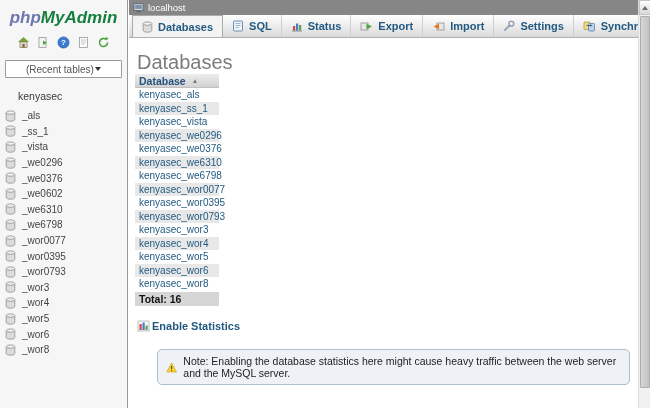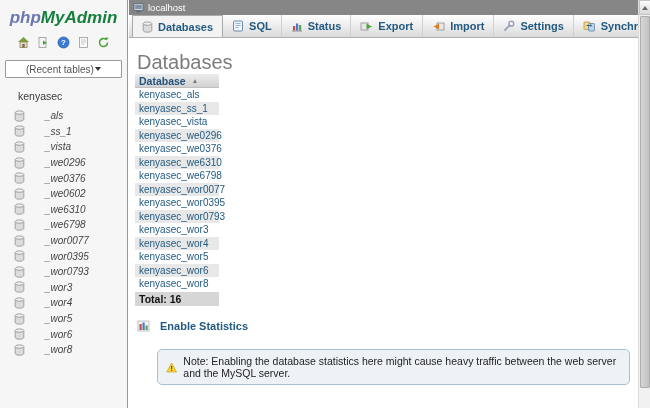--- a/index.html
+++ b/index.html
@@ -17,22 +17,22 @@
   .nav-icons { display:flex; justify-content:center; gap:7px; margin-top:7px; height:14px; }
   .nav-icons span { display:inline-block; width:13px; height:13px; cursor:pointer; }
   .recent-select { margin:11px 5px 0 5px; height:18px; background:#fff;
                    border:1px solid #9a9a9a; border-radius:1px; font-size:10px; color:#555;
                    display:flex; align-items:center; padding:0 20px; cursor:pointer; }
   .recent-select .txt { flex:1; white-space:nowrap; overflow:hidden; }
   .sel-arrow { width:0; height:0; border-left:3.5px solid transparent;
                border-right:3.5px solid transparent; border-top:4px solid #333; }
   .server-group { margin:12px 0 0 18px; font-size:10.5px; color:#3a3a3a; }
   .db-tree { list-style:none; margin-top:6px; }
-  .db-tree li { display:flex; align-items:center; gap:20px; height:15.6px; padding-left:14px;
-                cursor:pointer;font-style:italic; }
+  .db-tree li { display:flex; align-items:center; gap:6px; height:15.6px; padding-left:5px;
+                cursor:pointer; }
   .db-tree li a { font-size:10px; color:#444; text-decoration:none; }
 
   
   .main { position:absolute; left:129px; top:0; width:509px; height:408px; background:#fff; }
   .serverbar { height:15px; background:#868686; display:flex; align-items:center; gap:4px;
                padding-left:4px; }
   .serverbar .srv-label { color:#fff; font-size:9.5px; }
   .tabs { height:23px; background:linear-gradient(#ffffff,#dadada);
           border-bottom:1px solid #b0b0b0; display:flex; align-items:stretch; padding-left:3px; }
   .tab { display:flex; align-items:center; gap:5px; padding:0 9px; font-size:11px;
@@ -45,21 +45,21 @@
   .db-table { width:84px; }
   .db-th { background:linear-gradient(#ececec,#d2d2d2); border-bottom:1px solid #c0c0c0;
            font-size:10.5px; font-weight:bold; color:#23527c; height:14px;
            display:flex; align-items:center; padding-left:4px; gap:6px; cursor:pointer; }
   .db-th .sort { font-size:6.5px; color:#777; }
   .db-rows a { display:block; height:13.5px; line-height:13.5px; padding-left:4px;
                font-size:10px; color:#235a81; text-decoration:none; white-space:nowrap; }
   .db-rows a:nth-of-type(even) { background:#e8e8e8; }
   .db-total { background:#d6d6d6; font-size:10.5px; font-weight:bold; color:#111;
               height:14.5px; line-height:14.5px; padding-left:4px; margin-top:1px; }
-  .enable-stats { display:flex; align-items:flex-end; gap:10px; margin:14px 0 17px 2px; }
+  .enable-stats { display:flex; align-items:flex-end; gap:2px; margin:14px 0 17px 2px; }
   .enable-stats a { font-size:11px; font-weight:bold; color:#235a81; text-decoration:none; }
   .note-box { margin:10px 8px 0 22px; border:1px solid #a9c0d2; border-radius:5px;
               background:#eef2f6; padding:5px 8px; display:flex; align-items:center; gap:6px; }
   .note-box .note-text { font-size:10.5px; color:#222; }
 
   
   .scrollbar { position:absolute; right:0; top:0; width:12px; height:408px; background:#f1f1f1;
                border-left:1px solid #dcdcdc; }
   .sb-btn-up { position:absolute; top:0; left:0; width:12px; height:15px;
                background:linear-gradient(#fdfdfd,#d8d8d8); border:1px solid #c3c3c3;

